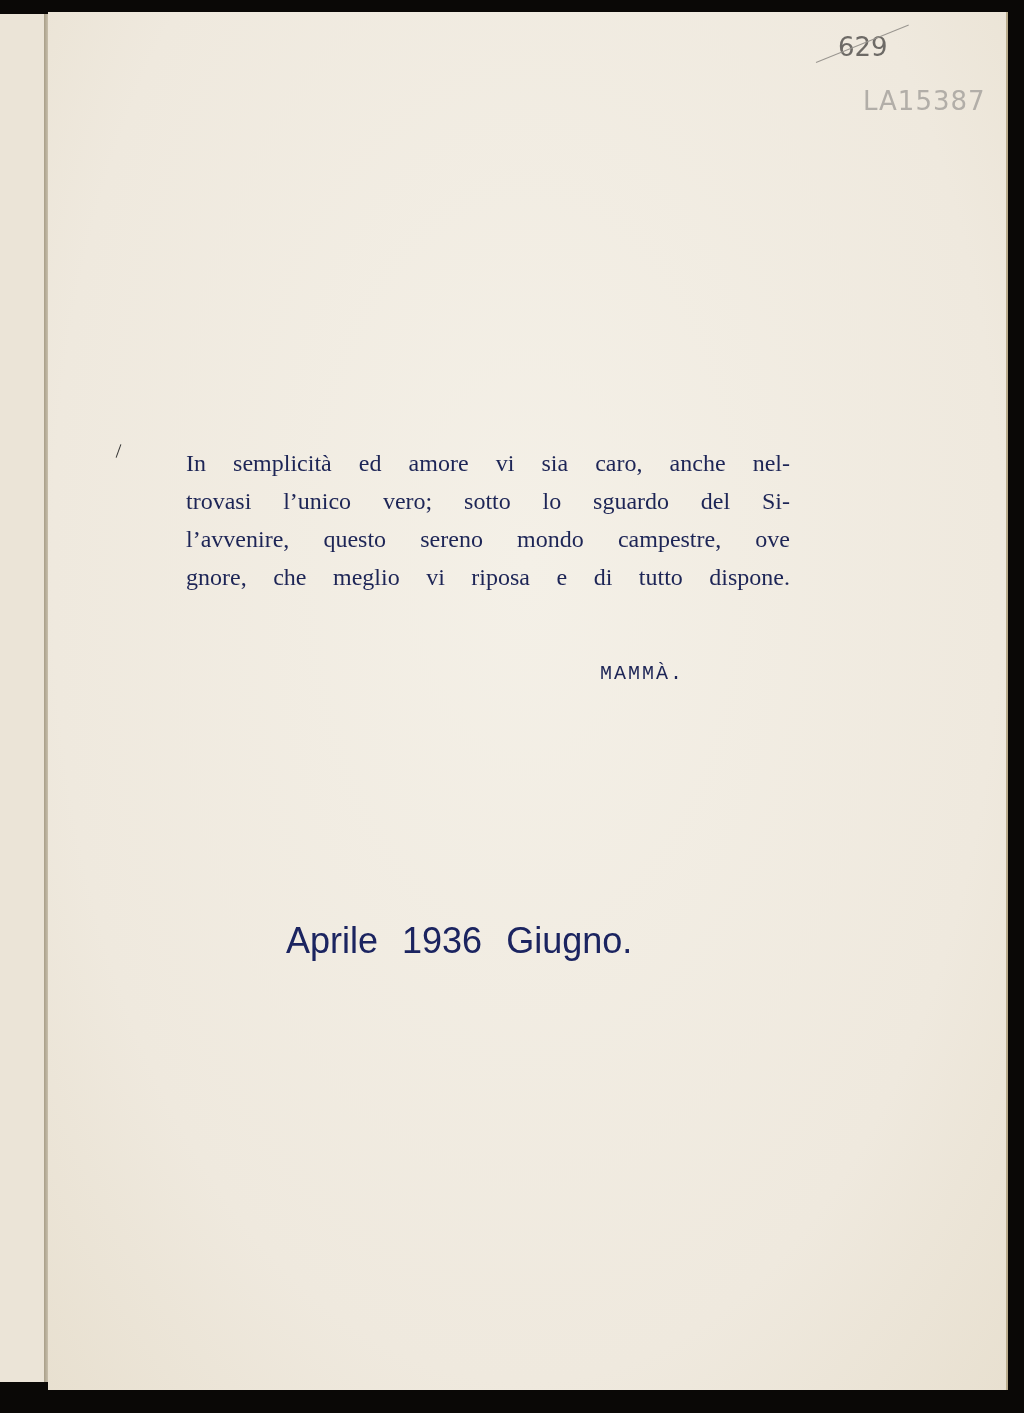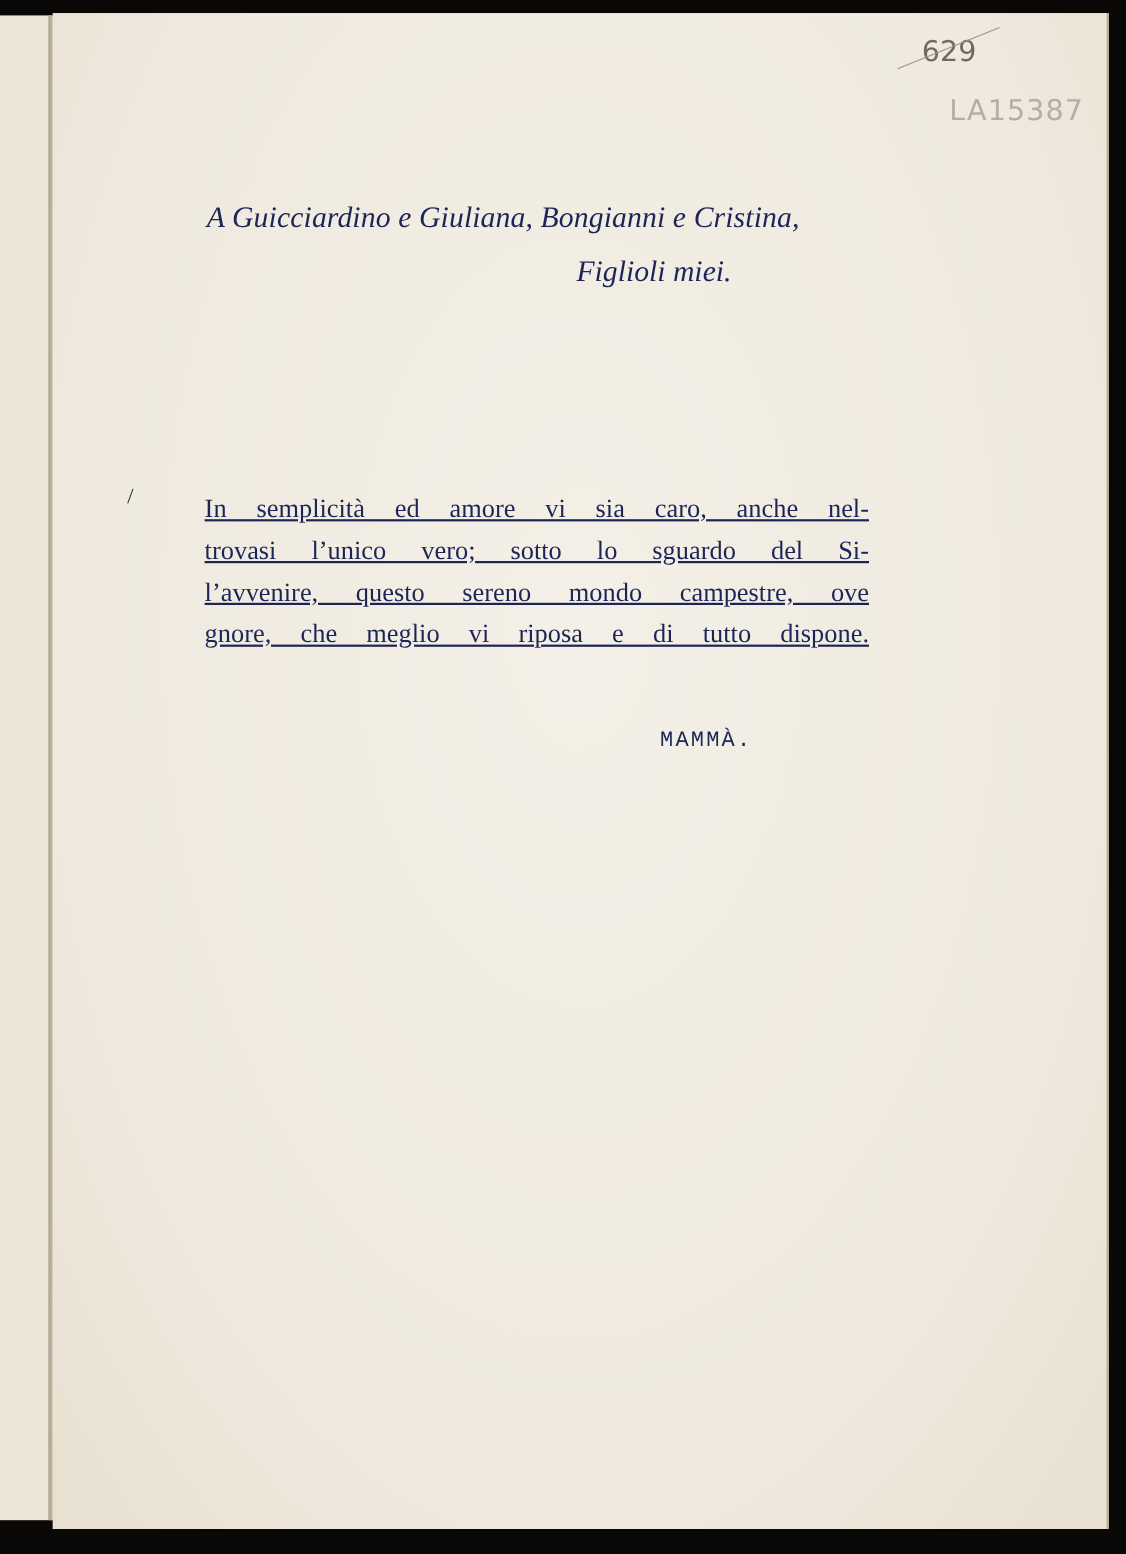--- a/index.html
+++ b/index.html
@@ -59,21 +59,21 @@
     .paragraph {
       position: absolute;
       left: 138px; top: 432px;
       width: 604px;
       font-family: "Liberation Serif", serif;
       color: #1d2556;
       font-size: 24px;
       line-height: 38px;
       text-align: justify;
     }
-    .paragraph .pline { display: block; text-align: justify; text-align-last: justify; white-space: nowrap; text-decoration: underline; }
+    .paragraph .pline { display: block; text-align: justify; text-align-last: justify; white-space: nowrap; }
     .signature {
       position: absolute;
       left: 552px; top: 650px;
       font-family: Liberation Mono, monospace;
       font-size: 20px;
       letter-spacing: 2px;
       color: #1d2556;
     }
     .dates {
       position: absolute;
@@ -93,29 +93,26 @@
 <body>
 
 <div class="left-page"></div>
 <div class="gutter"></div>
 
 <div class="page">
   <div class="pencil pencil-1">629</div>
   <div class="pencil-strike"></div>
   <div class="pencil pencil-2">LA15387</div>
 
-  <div class="dedication">
-    <div class="ded-line1">A Guicciardino e Giuliana, Bongianni e Cristina,</div>
-    <div class="ded-line2">Figlioli miei.</div>
-  </div>
 
   <div class="mark"></div>
 
   <div class="paragraph">
     <span class="pline">In semplicità ed amore vi sia caro, anche nel-</span>
     <span class="pline">trovasi l’unico vero; sotto lo sguardo del Si-</span>
     <span class="pline">l’avvenire, questo sereno mondo campestre, ove</span>
     <span class="pline">gnore, che meglio vi riposa e di tutto dispone.</span>
   </div>
 
   <div class="signature">MAMMÀ.</div>
 
+  <div class="dates">Aprile 1936 Giugno.</div>
 </div>
 
 </body></html>

